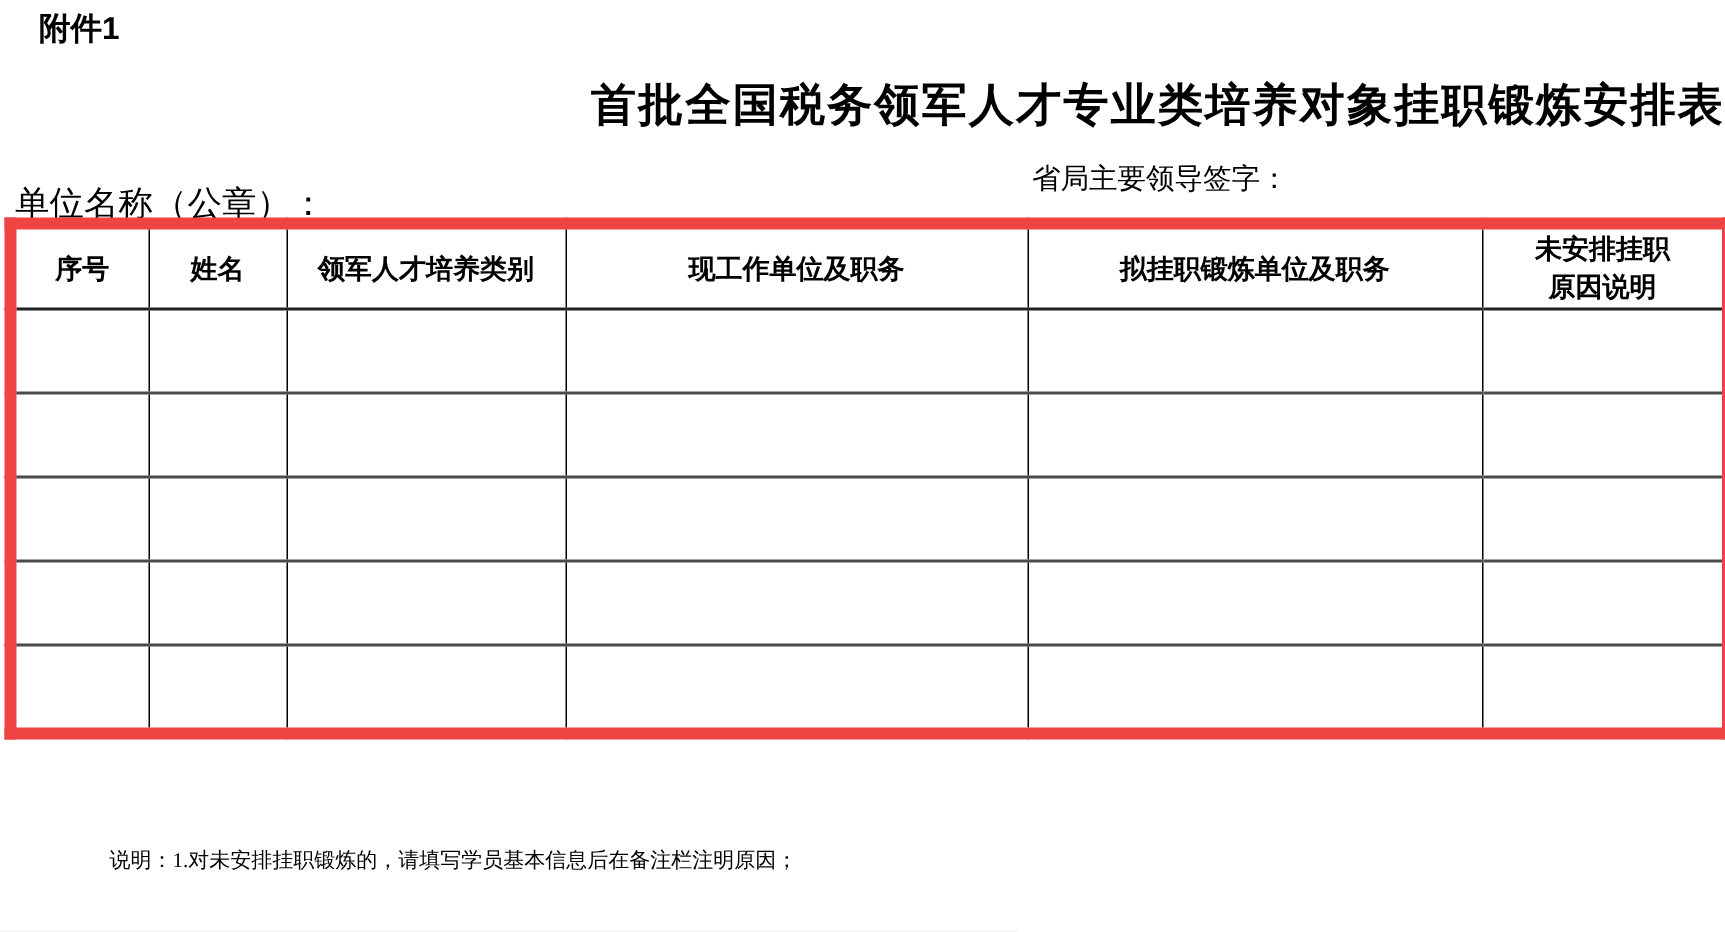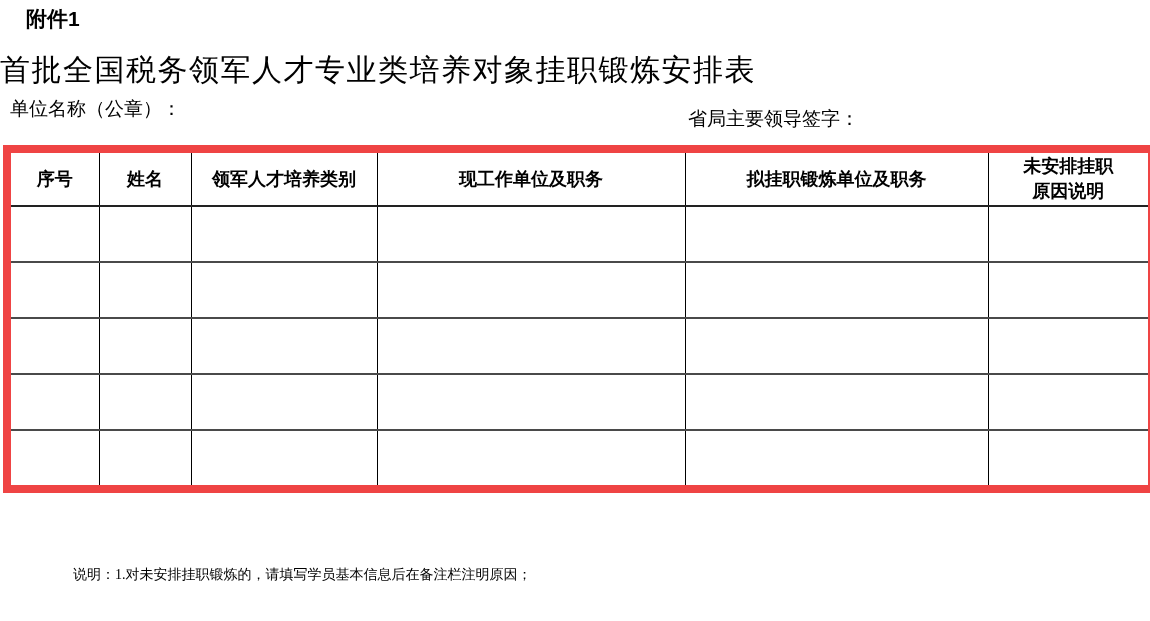--- a/index.html
+++ b/index.html
@@ -19,32 +19,32 @@
     font-size: 21px;
     font-weight: bold;
     font-family: "Liberation Sans", "DejaVu Sans", sans-serif;
     padding-left: 16px;
   }
   .doc-title {
     position: absolute;
     left: 0;
     top: 50px;
     width: 100%;
-    text-align: left;
+    text-align: right;
     font-size: 30px;
-    font-weight: normal;
+    font-weight: bold;
     letter-spacing: 1.5px;
     font-family: "Liberation Sans", "DejaVu Sans", sans-serif;
     margin: 0;
   }
   .unit-label {
     position: absolute;
     left: 10px;
-    top: 96px;
-    font-size: 19px;
+    top: 120px;
+    font-size: 23px;
   }
   .leader-label {
     position: absolute;
     left: 688px;
     top: 106px;
     font-size: 19px;
   }
   table.arrangement {
     position: absolute;
     top: 145px;

